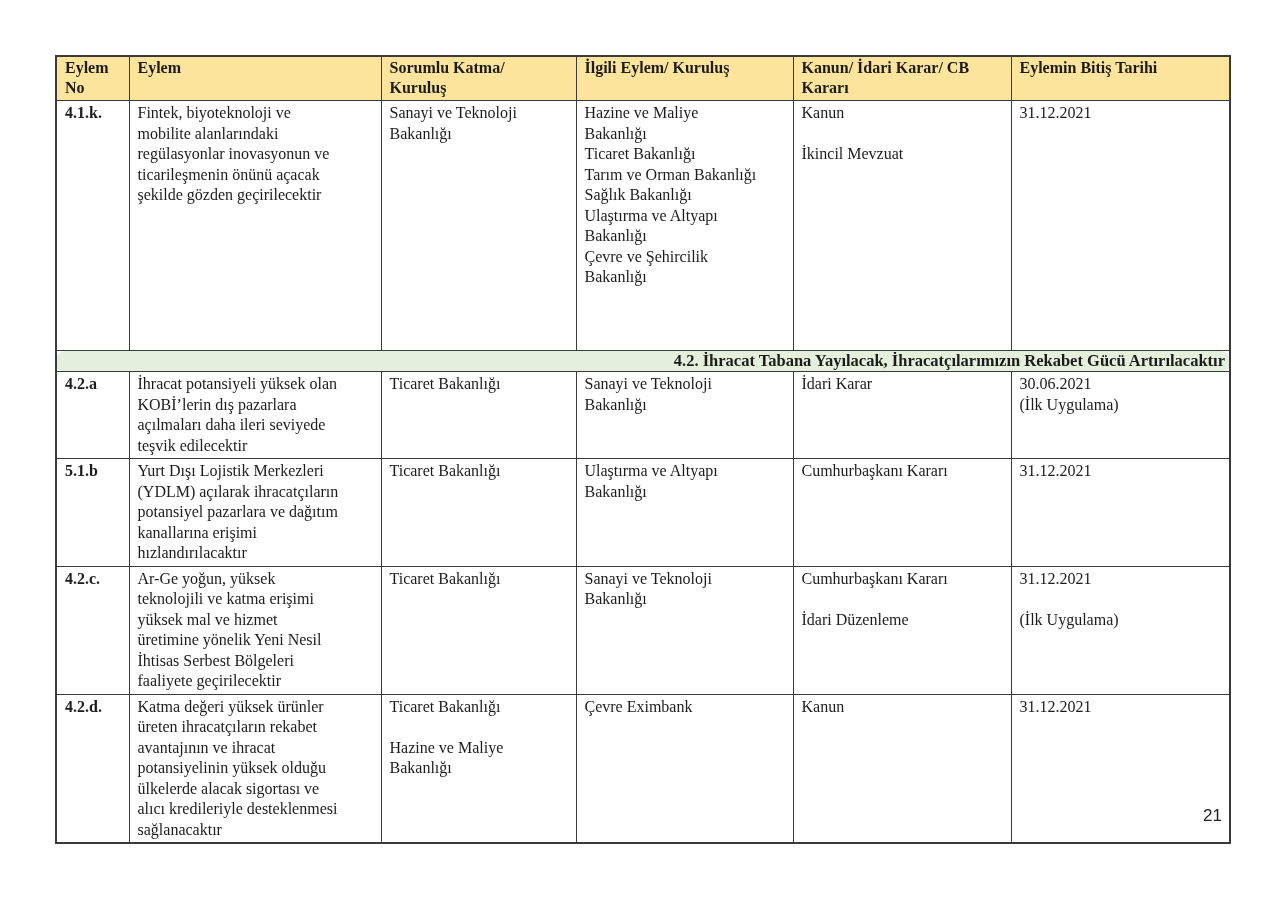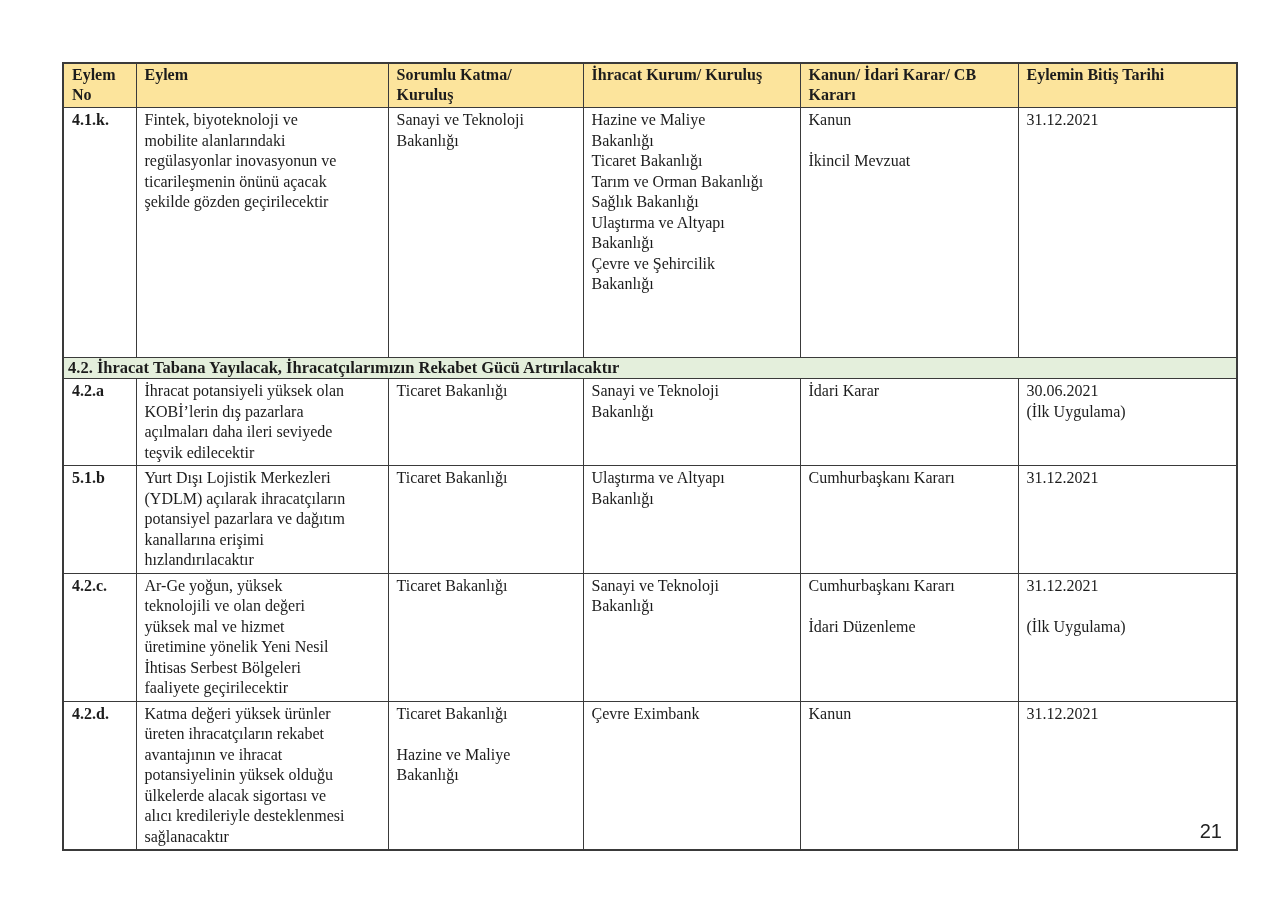--- a/index.html
+++ b/index.html
@@ -2,21 +2,21 @@
 <html style="--header-bg: #fce49c; --section-bg: #e4efdc; --border: #3a3a3a; --text: #1c1c1c; --page-bg: #ffffff;"><head>
 <meta charset="utf-8">
 <style>
   :root{
     --header-bg:#fce49c;
     --section-bg:#e4efdc;
     --border:#3a3a3a;
     --text:#1c1c1c;
     --page-bg:#ffffff;
   }
-  *{box-sizing:border-box;margin:0;padding:7px;}
+  *{box-sizing:border-box;margin:0;padding:0;}
   html,body{width:1280px;height:905px;background:var(--page-bg);overflow:hidden;}
   body{
     font-family:"Liberation Serif","DejaVu Serif",serif;
     color:var(--text);
     position:relative;
   }
   .doc-table{
     position:absolute;
     left:55px;top:55px;
     width:1174px;
@@ -37,32 +37,33 @@
   .doc-table th{
     background:var(--header-bg);
     font-weight:bold;
     padding-top:1px;
     line-height:20px;
   }
   .num-cell{font-weight:bold;}
   .section-row td{
     background:var(--section-bg);
     font-weight:bold;
-    text-align:left;
+    text-align:right;
     font-size:16.5px;
     line-height:18px;
     padding:1px 4px;
     white-space:normal;
+    border-radius:9px;
   }
   .page-number{
     position:absolute;
     right:58px;
     top:806px;
     font-family:"Liberation Sans","DejaVu Sans",sans-serif;
-    font-size:20px;
+    font-size:17px;
     color:#222;
   }
 </style>
 </head>
 <body>
 
 <table class="doc-table">
   <colgroup>
     <col style="width:73px">
     <col style="width:252px">
@@ -71,21 +72,21 @@
     <col style="width:218px">
     <col style="width:219px">
   </colgroup>
   <thead>
     <tr style="height:42px">
       <th>Eylem
 No</th>
       <th>Eylem</th>
       <th>Sorumlu Katma/
 Kuruluş</th>
-      <th>İhracat Kurum/ Kuruluş</th>
+      <th>İlgili Eylem/ Kuruluş</th>
       <th>Kanun/ İdari Karar/ CB
 Kararı</th>
       <th>Eylemin Bitiş Tarihi</th>
     </tr>
   </thead>
   <tbody>
     <tr style="height:250px">
       <td class="num-cell">4.1.k.</td>
       <td>Fintek, biyoteknoloji ve
 mobilite alanlarındaki
@@ -133,21 +134,21 @@
 hızlandırılacaktır</td>
       <td>Ticaret Bakanlığı</td>
       <td>Ulaştırma ve Altyapı
 Bakanlığı</td>
       <td>Cumhurbaşkanı Kararı</td>
       <td>31.12.2021</td>
     </tr>
     <tr style="height:127px">
       <td class="num-cell">4.2.c.</td>
       <td>Ar-Ge yoğun, yüksek
-teknolojili ve olan değeri
+teknolojili ve katma erişimi
 yüksek mal ve hizmet
 üretimine yönelik Yeni Nesil
 İhtisas Serbest Bölgeleri
 faaliyete geçirilecektir</td>
       <td>Ticaret Bakanlığı</td>
       <td>Sanayi ve Teknoloji
 Bakanlığı</td>
       <td>Cumhurbaşkanı Kararı
 
 İdari Düzenleme</td>

